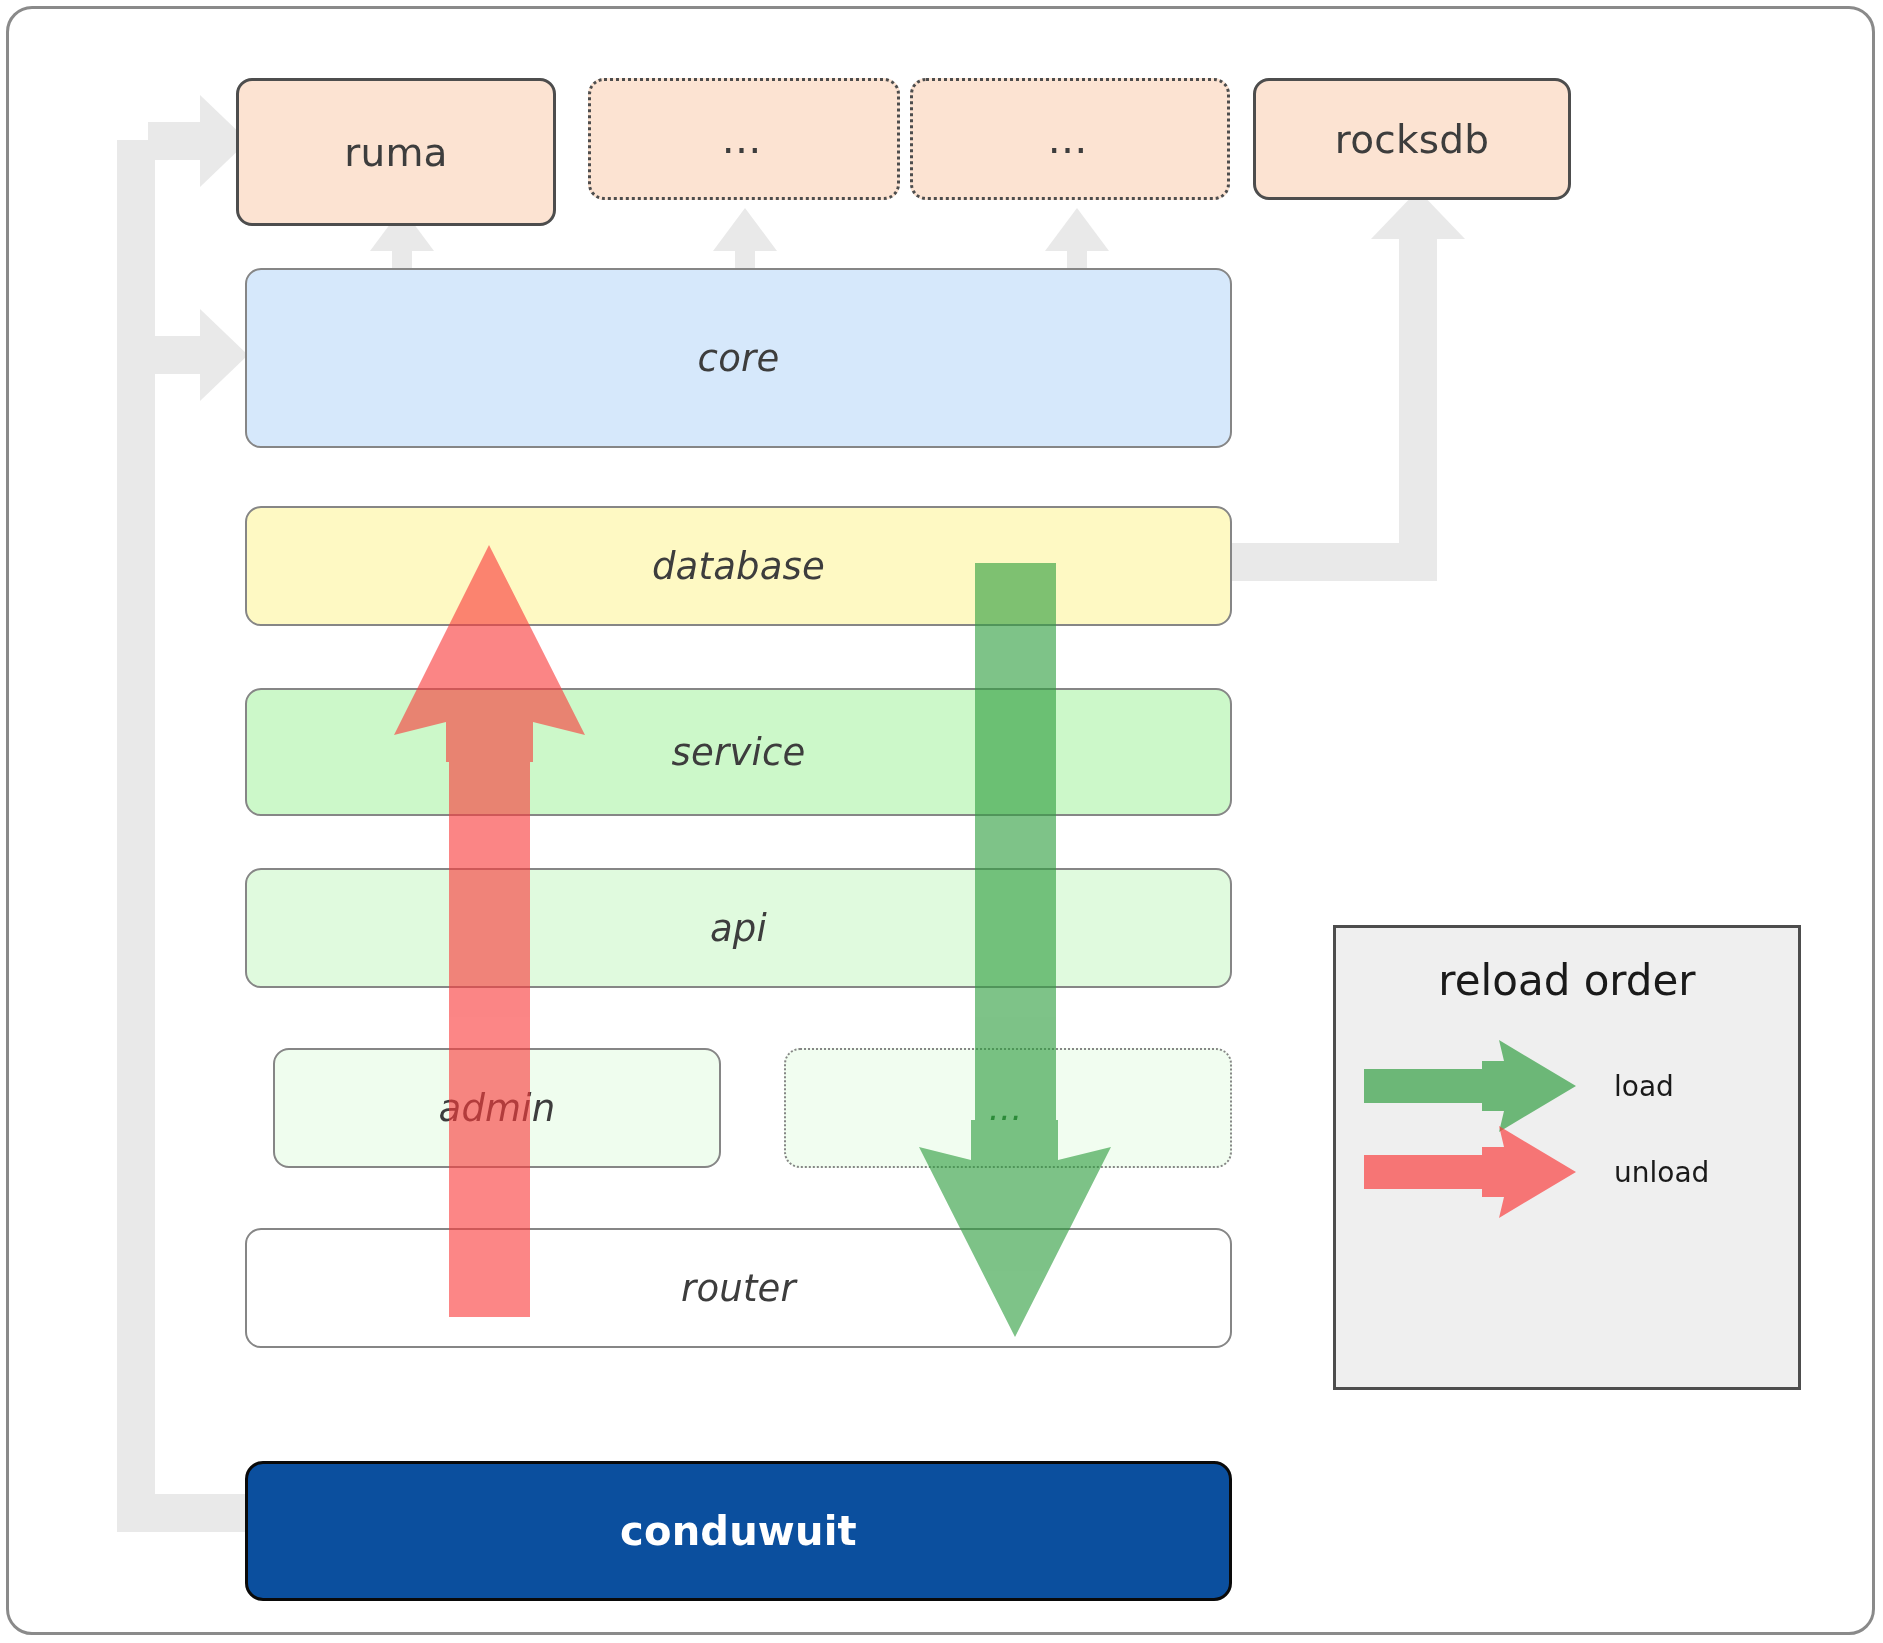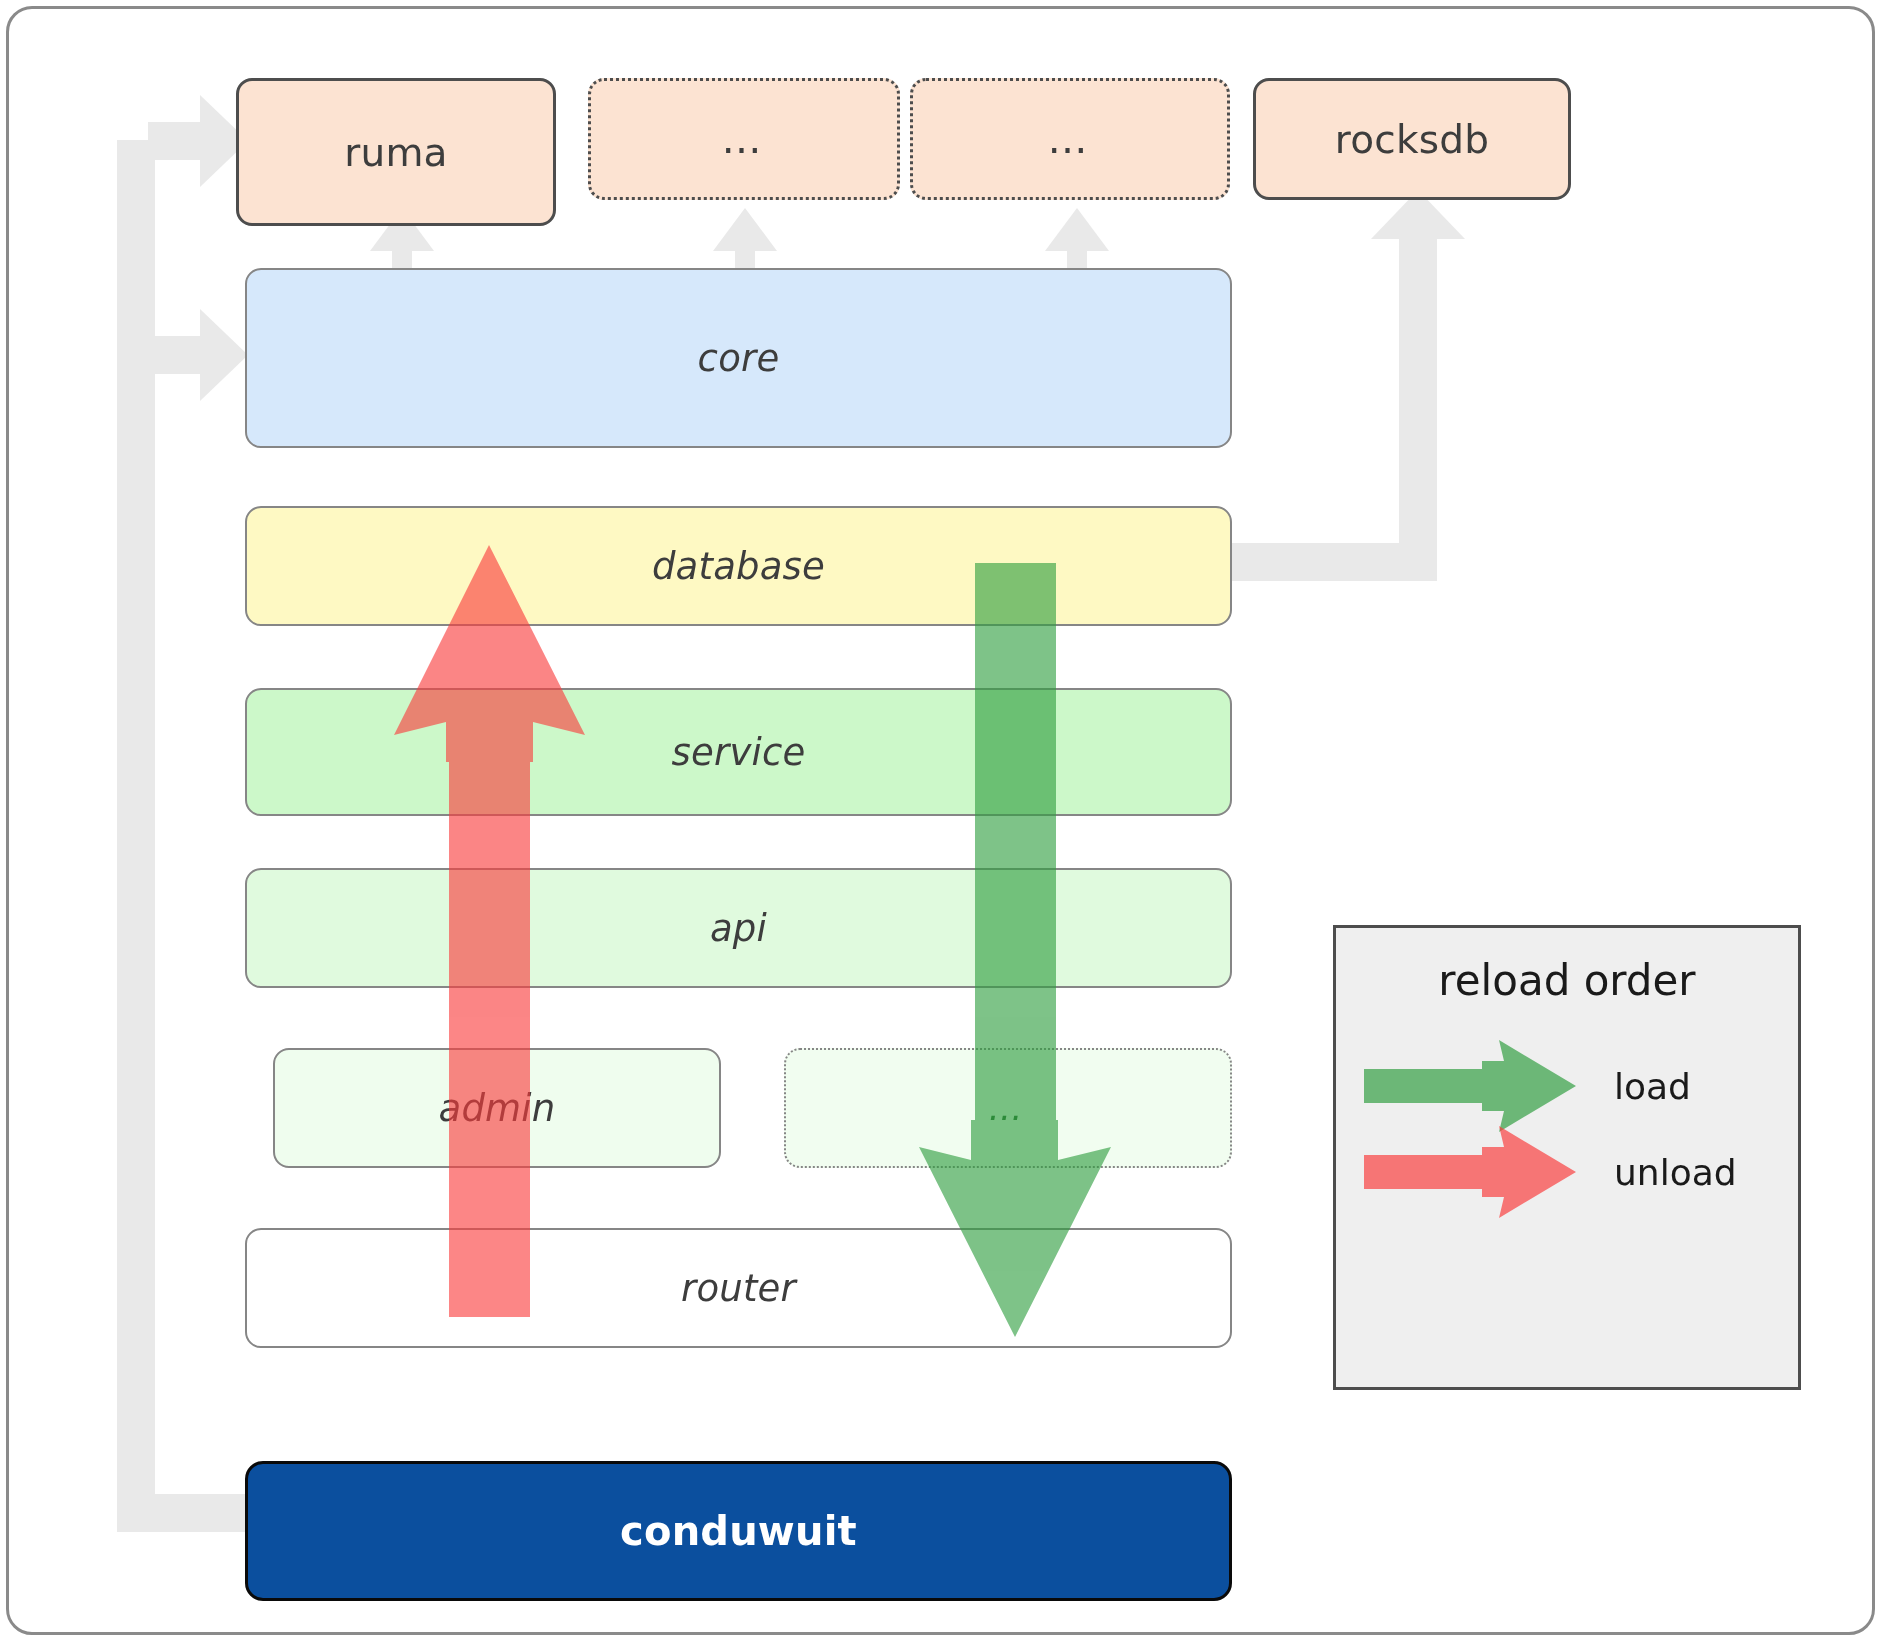--- a/index.html
+++ b/index.html
@@ -118,21 +118,21 @@
     width: 412px;
     height: 92px;
     display: flex;
     align-items: center;
   }
   #legend-row-load   { top: 112px; }
   #legend-row-unload { top: 198px; }
   .legend-swatch { width: 218px; height: 92px; }
   .legend-label {
     margin-left: 32px;
-    font-size: 36px;
+    font-size: 28px;
     color: #1a1a1a;
     white-space: nowrap;
   }
 </style>
 </head>
 <body>
 
 <div id="stage">
   <div id="canvas-frame"></div>
 

